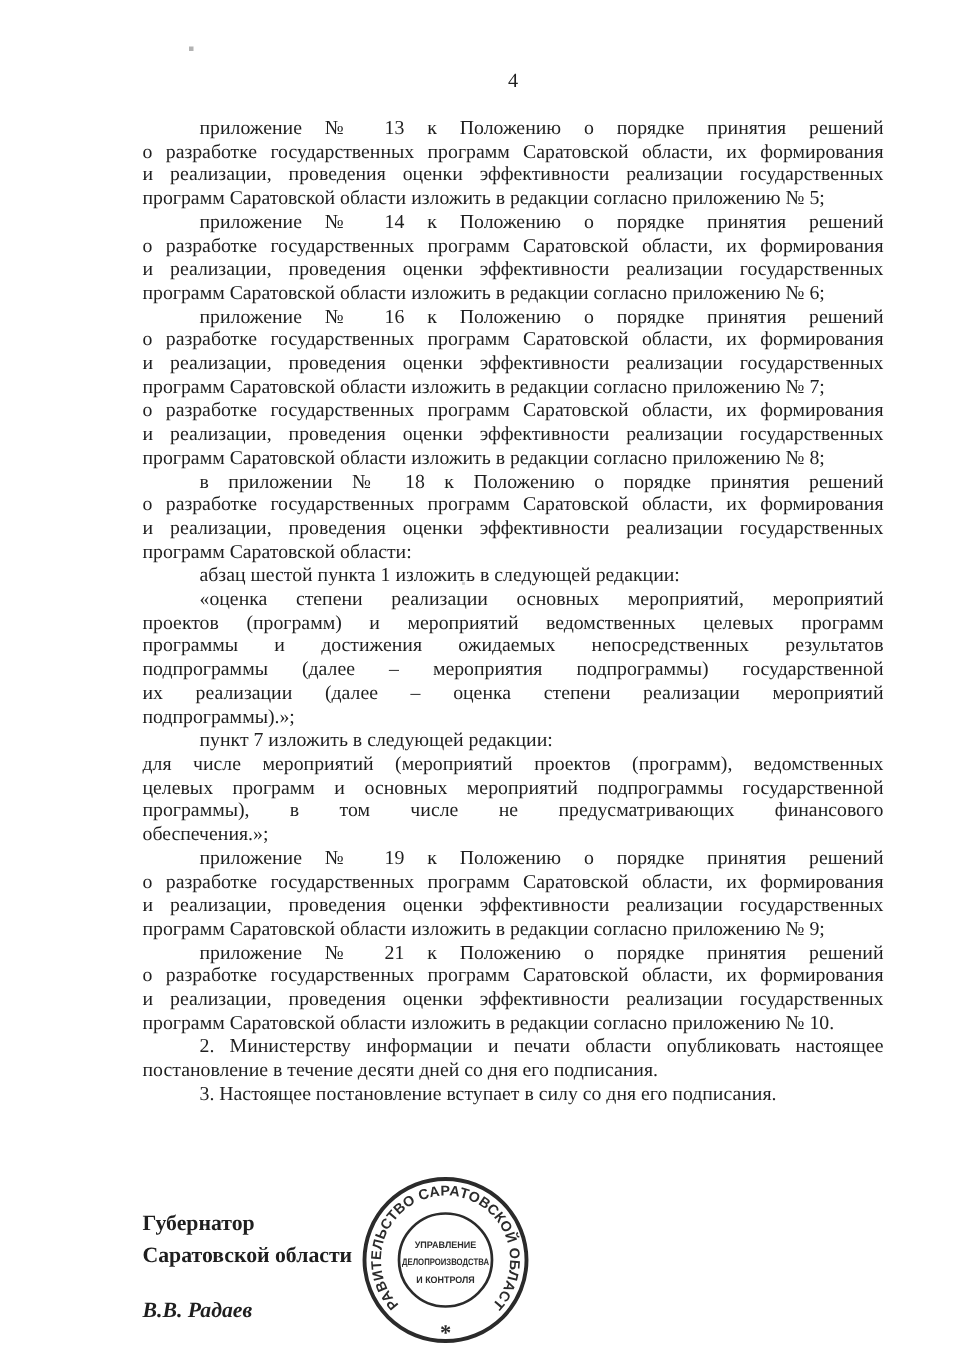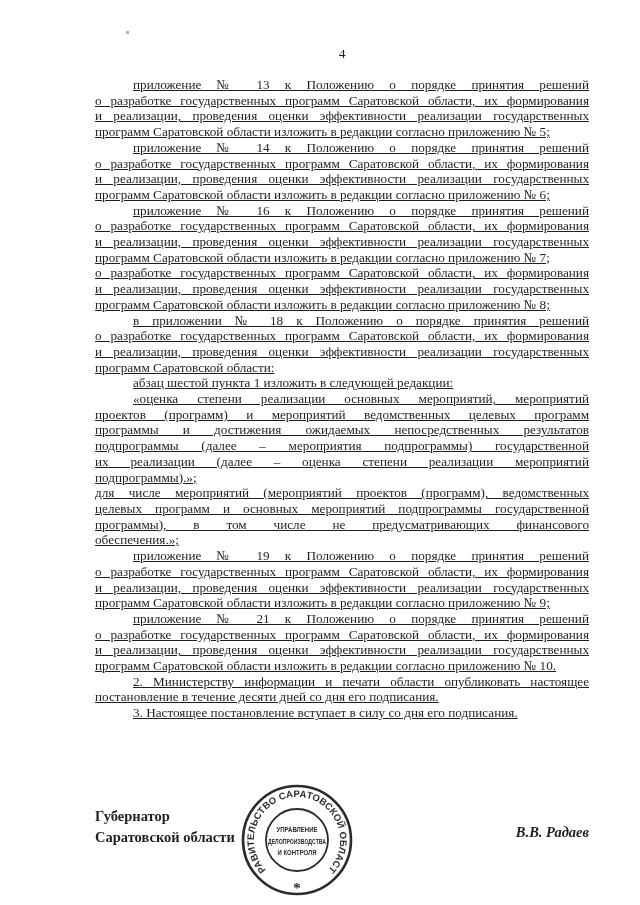--- a/index.html
+++ b/index.html
@@ -32,34 +32,34 @@
     width: 494px;
     font-size: 13.2px;
     line-height: 15.7px;
   }
   .para { margin: 0; }
   .para .line {
     text-align: justify;
     text-align-last: justify;
     text-justify: inter-word;
     white-space: normal;
-    text-decoration: underline;
   }
   .para .line.first { text-indent: 38px; }
   .para .line.last { text-align-last: left; }
   .signature-block {
     position: absolute;
     top: 806px;
     left: 95px;
     width: 494px;
     display: flex;
     justify-content: space-between;
     align-items: flex-start;
     font-weight: bold;
     font-size: 14.5px;
+    flex-direction: column;
   }
   .sig-left { line-height: 21px; }
   .sig-right { margin-top: 18px; font-style: italic; }
   .stamp {
     position: absolute;
     left: 240px;
     top: 783px;
     width: 114px;
     height: 114px;
   }
@@ -131,20 +131,23 @@
       </div>
       <div class="para">
         <div class="line first">«оценка степени реализации основных мероприятий, мероприятий</div>
         <div class="line">проектов (программ) и мероприятий ведомственных целевых программ</div>
         <div class="line">программы и достижения ожидаемых непосредственных результатов</div>
         <div class="line">подпрограммы (далее – мероприятия подпрограммы) государственной</div>
         <div class="line">их реализации (далее – оценка степени реализации мероприятий</div>
         <div class="line last">подпрограммы).»;</div>
       </div>
       <div class="para">
+        <div class="line first last">пункт 7 изложить в следующей редакции:</div>
+      </div>
+      <div class="para">
         <div class="line">для числе мероприятий (мероприятий проектов (программ), ведомственных</div>
         <div class="line">целевых программ и основных мероприятий подпрограммы государственной</div>
         <div class="line">программы), в том числе не предусматривающих финансового</div>
         <div class="line last">обеспечения.»;</div>
       </div>
       <div class="para">
         <div class="line first">приложение № 19 к Положению о порядке принятия решений</div>
         <div class="line">о разработке государственных программ Саратовской области, их формирования</div>
         <div class="line">и реализации, проведения оценки эффективности реализации государственных</div>
         <div class="line last">программ Саратовской области изложить в редакции согласно приложению № 9;</div>

